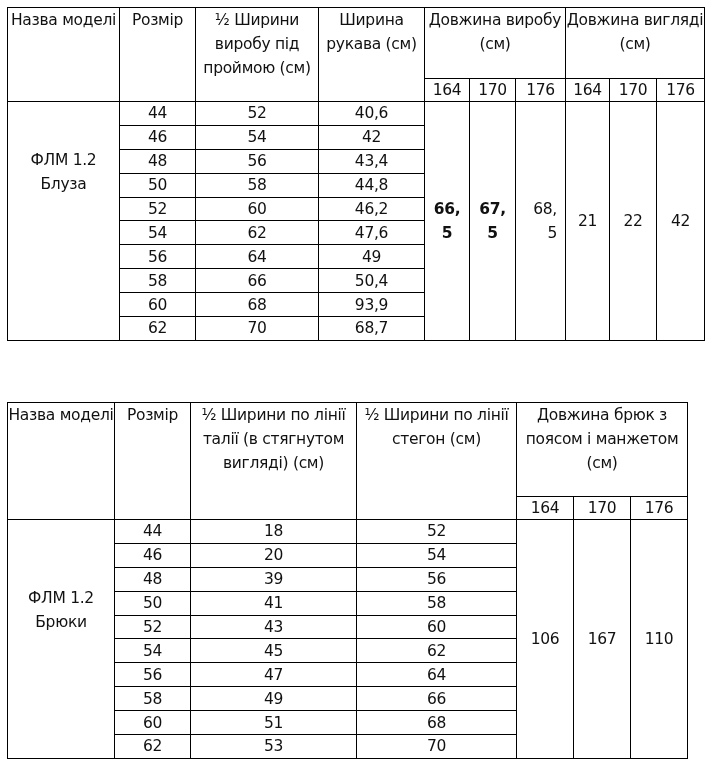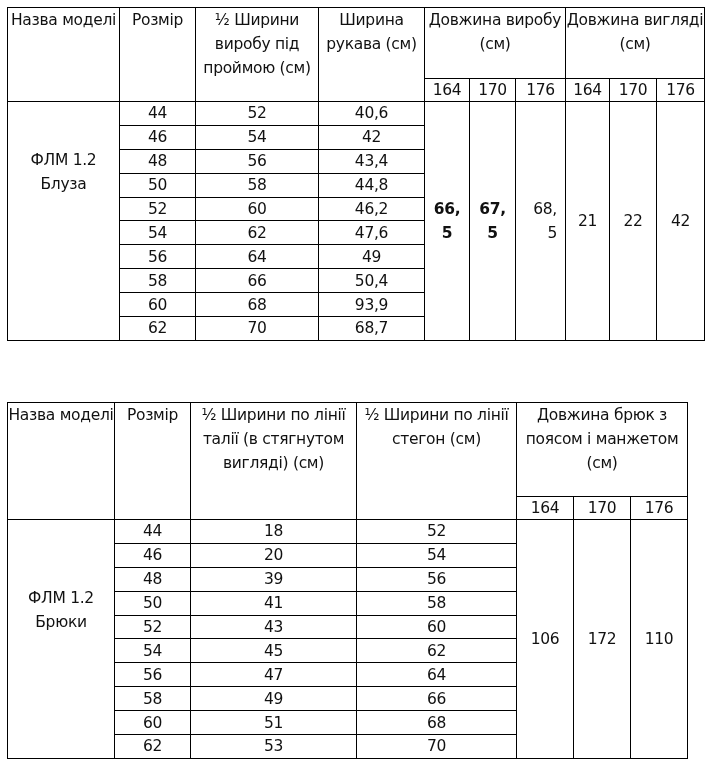--- a/index.html
+++ b/index.html
@@ -136,21 +136,21 @@
       <th>176</th>
     </tr>
   </thead>
   <tbody id="t2-body">
       <tr>
         <td class="model" rowspan="10">ФЛМ 1.2 Брюки</td>
         <td class="num">44</td>
         <td class="num">18</td>
         <td class="num">52</td>
         <td class="span-cell" rowspan="10">106</td>
-        <td class="span-cell" rowspan="10">172</td>
+        <td class="span-cell" rowspan="10">167</td>
         <td class="span-cell" rowspan="10">110</td>
       </tr>
       <tr>
         <td class="num">46</td>
         <td class="num">20</td>
         <td class="num">54</td>
       </tr>
       <tr>
         <td class="num">48</td>
         <td class="num">39</td>

